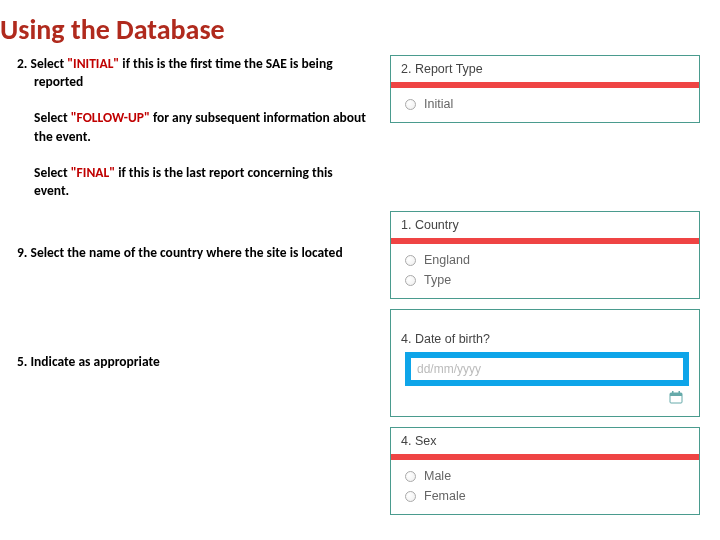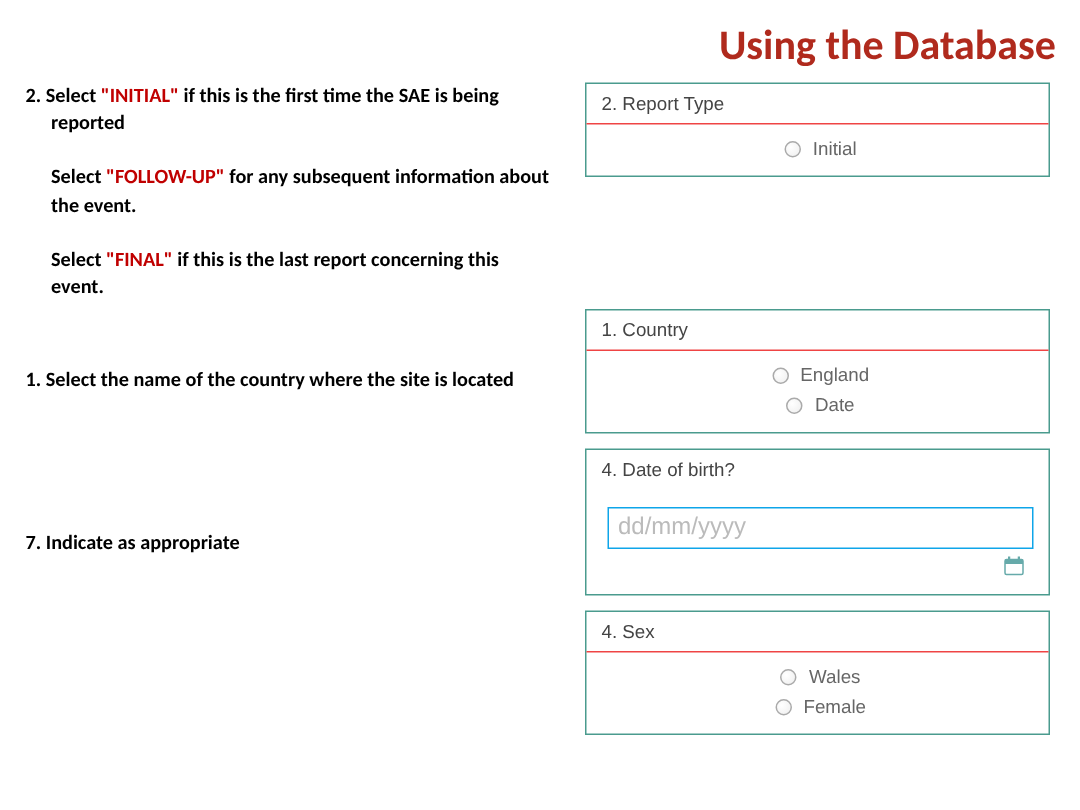--- a/index.html
+++ b/index.html
@@ -5,21 +5,21 @@
   * { box-sizing: border-box; margin: 0; padding: 0; }
   body {
     width: 720px;
     height: 540px;
     font-family: Calibri, Arial, sans-serif;
     background: #fff;
     color: #000;
     position: relative;
   }
   .title {
-    text-align: right;
+    text-align: left;
     font-size: 28px;
     font-weight: bold;
     color: #b02a1d;
     padding: 12px 16px 8px 0;
   }
   .content {
     display: flex;
     padding: 0 10px;
   }
   .left {
@@ -49,50 +49,49 @@
   .form-panel {
     border: 1px solid #4a9b8e;
     margin-bottom: 10px;
     font-family: Arial, sans-serif;
     color: #555;
     font-size: 12.5px;
     background: #fff;
   }
   .form-header {
     padding: 6px 10px 6px 10px;
-    border-bottom: 1px solid #ef4444;
+    border-bottom: 6px solid #ef4444;
     color: #444;
   }
   .form-body {
     padding: 6px 10px 8px 14px;
   }
   .opt-row {
     display: flex;
     align-items: center;
     padding: 3px 0;
     font-size: 12.5px;
     color: #666;
-    justify-content: center;
   }
   .radio-dot {
     width: 11px;
     height: 11px;
     border: 1px solid #aaa;
     border-radius: 50%;
     margin-right: 8px;
     flex-shrink: 0;
     position: relative;
     background: radial-gradient(circle at 35% 35%, #fff 0%, #eee 100%);
   }
   .date-field {
-    border: 1px solid #0ea5e9;
+    border: 6px solid #0ea5e9;
     padding: 4px 6px;
-    margin-top: 16px;
+    margin-top: 4px;
     color: #bbb;
-    font-size: 16px;
+    font-size: 12px;
   }
   .cal-row {
     display: flex;
     justify-content: flex-end;
     padding: 4px 6px 4px 0;
   }
   .cal-icon {
     width: 14px;
     height: 14px;
     position: relative;
@@ -118,30 +117,30 @@
     <div class="sub-block">
       <span>Select </span><span class="hl-red">"FOLLOW-UP"</span><span> for any subsequent information about the event.</span>
     </div>
 
     <div class="sub-block">
       <span>Select </span><span class="hl-red">"FINAL"</span><span> if this is the last report concerning this event.</span>
     </div>
 
     <div class="spacer-2"></div>
 
-    <div class="instr-block">1. Select the name of the country where the site is located</div>
+    <div class="instr-block">9. Select the name of the country where the site is located</div>
 
     <div class="spacer-2"></div>
     <div class="spacer-4"></div>
 
 
     <div class="spacer-2"></div>
     <div class="spacer-3"></div>
 
-    <div class="instr-block">7. Indicate as appropriate</div>
+    <div class="instr-block">5. Indicate as appropriate</div>
 
   </div>
 
   <div class="right">
 
     <div class="form-panel">
       <div class="form-header">2. Report Type</div>
       <div class="form-body">
         <div class="opt-row">
           <span class="radio-dot"></span>
@@ -154,48 +153,48 @@
 
     <div class="form-panel">
       <div class="form-header">1. Country</div>
       <div class="form-body">
         <div class="opt-row">
           <span class="radio-dot"></span>
           <span>England</span>
         </div>
         <div class="opt-row">
           <span class="radio-dot"></span>
-          <span>Date</span>
-        </div>
-      </div>
-    </div>
-
-    <div class="form-panel">
-      <div class="form-header" style="border-bottom:none;padding-bottom:2px;">4. Date of birth?</div>
+          <span>Type</span>
+        </div>
+      </div>
+    </div>
+
+    <div class="form-panel">
+      <div class="form-header" style="border-bottom:none;padding-bottom:2px;margin-top:16px;">4. Date of birth?</div>
       <div class="form-body" style="padding-top:0;">
         <div class="date-field">dd/mm/yyyy</div>
         <div class="cal-row">
           <span class="cal-icon">
             <svg width="14" height="14" viewBox="0 0 14 14">
               <rect x="1" y="3" width="12" height="10" rx="1" fill="none" stroke="#6aa" stroke-width="1"></rect>
               <rect x="1" y="3" width="12" height="3" fill="#6aa"></rect>
               <rect x="3" y="1" width="1.5" height="3" fill="#6aa"></rect>
               <rect x="9.5" y="1" width="1.5" height="3" fill="#6aa"></rect>
             </svg>
           </span>
         </div>
       </div>
     </div>
 
     <div class="form-panel">
       <div class="form-header">4. Sex</div>
       <div class="form-body">
         <div class="opt-row">
           <span class="radio-dot"></span>
-          <span>Wales</span>
+          <span>Male</span>
         </div>
         <div class="opt-row">
           <span class="radio-dot"></span>
           <span>Female</span>
         </div>
       </div>
     </div>
 
   </div>
 </div>

